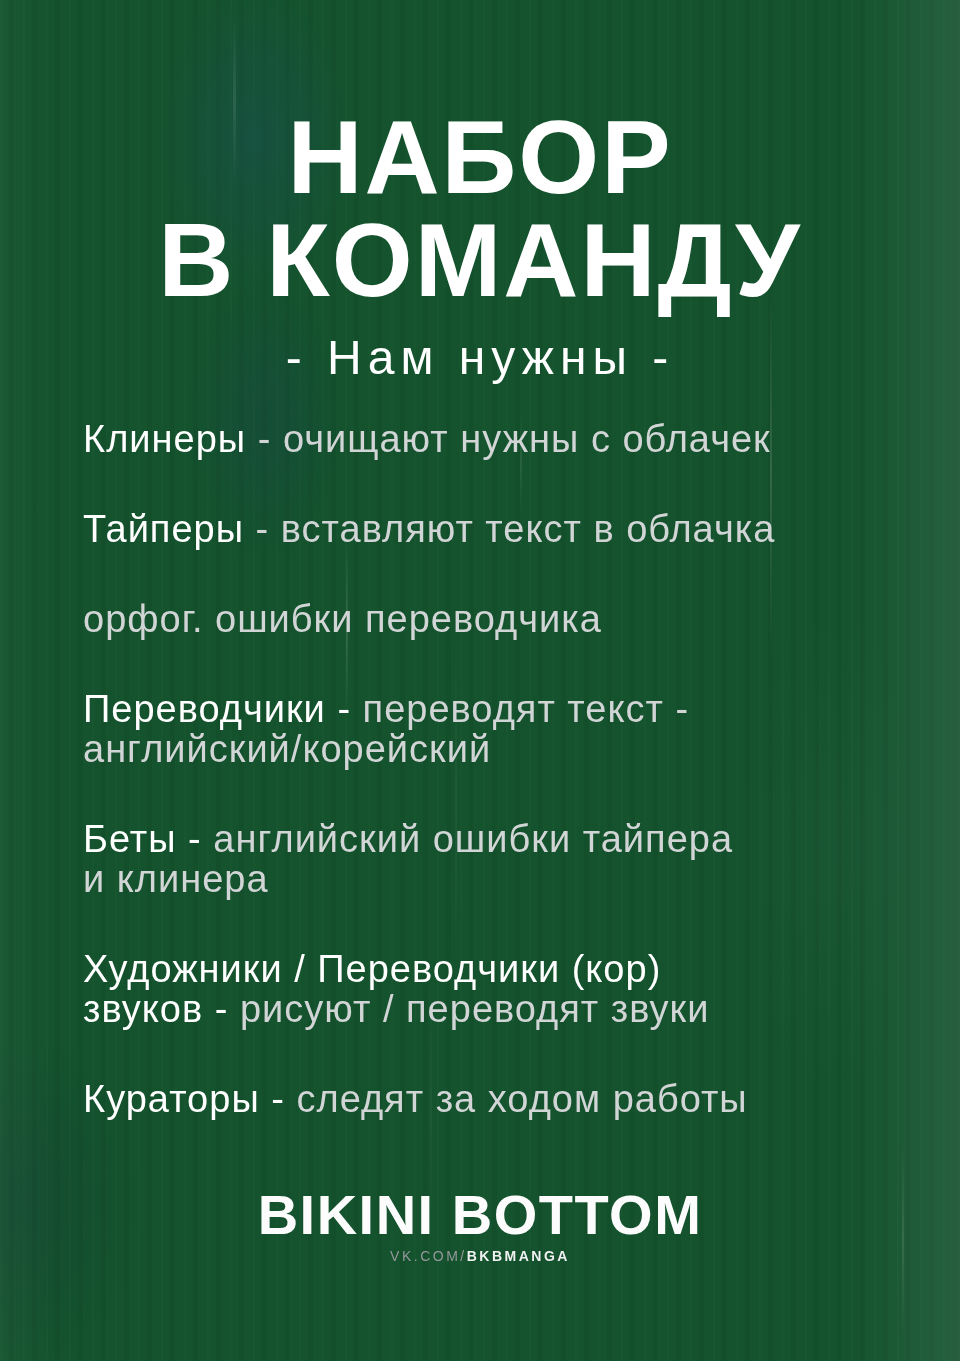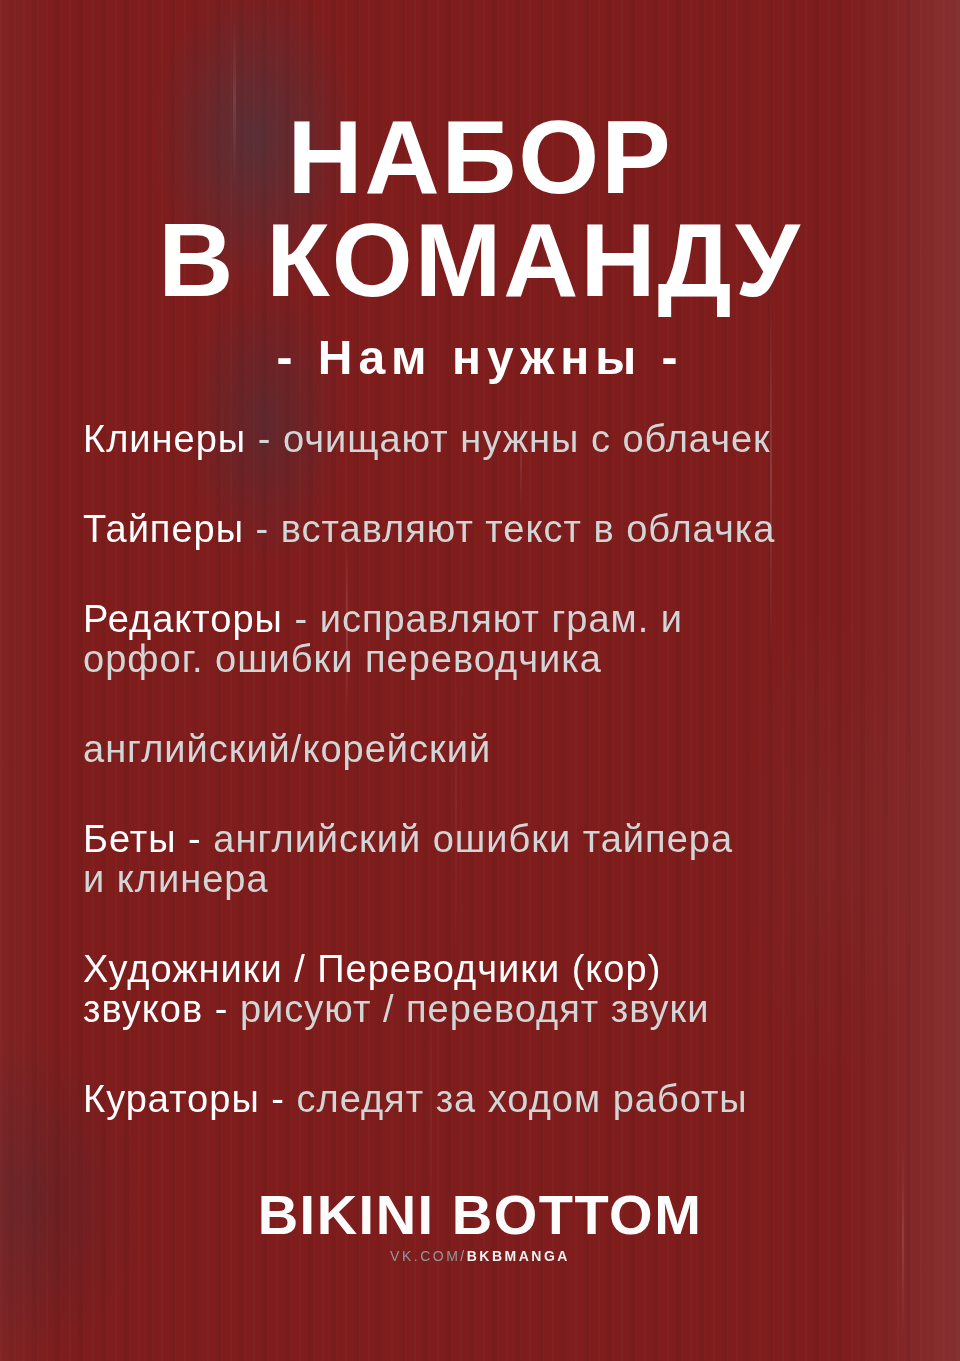--- a/index.html
+++ b/index.html
@@ -1,20 +1,20 @@
 <!DOCTYPE html>
 <html><head>
 <meta charset="utf-8">
 <style>
   html,body{margin:0;padding:0;background:#000;}
   .poster{
     position:relative;
     width:960px;height:1361px;
     overflow:hidden;
-    background:#7f1d1d;
+    background:#14532d;
     color:#ffffff;
     font-family:"Liberation Sans", sans-serif;
   }
   
   .tex{position:absolute;pointer-events:none;}
   .grain{
     inset:0;
     background:
       repeating-linear-gradient(90deg,
         rgba(255,255,255,0.016) 0 2px,
@@ -55,21 +55,21 @@
     text-align:center;
     font-weight:bold;
     font-size:104px;
     line-height:103px;
     letter-spacing:2px;
   }
   .title .t-line{display:block;}
   .subtitle{
     margin-top:18px;
     text-align:center;
-    font-weight:bold;
+    font-weight:normal;
     font-size:48px;
     line-height:56px;
     letter-spacing:6px;
   }
   .roles{margin:33px 0 0 83px;}
   .role{margin-bottom:50px;font-size:38px;letter-spacing:1px;}
   .role-line{line-height:40px;white-space:nowrap;}
   .b{font-weight:normal;color:#ffffff;}
   .l{font-weight:normal;color:#d2d5d6;}
   .footer{margin-top:67px;text-align:center;}
@@ -117,25 +117,25 @@
 
       <div class="role">
         <div class="role-line"><span class="b">Клинеры</span><span class="l"> - очищают нужны с облачек</span></div>
       </div>
 
       <div class="role">
         <div class="role-line"><span class="b">Тайперы</span><span class="l"> - вставляют текст в облачка</span></div>
       </div>
 
       <div class="role">
-        <div class="role-line"><span class="b">Редакторы</span><span class="l"> - исправляют грам. и</span></div>
         <div class="role-line"><span class="l">орфог. ошибки переводчика</span></div>
       </div>
 
       <div class="role">
+        <div class="role-line"><span class="b">Переводчики -</span><span class="l"> переводят текст -</span></div>
         <div class="role-line"><span class="l">английский/корейский</span></div>
       </div>
 
       <div class="role">
         <div class="role-line"><span class="b">Беты -</span><span class="l"> английский ошибки тайпера</span></div>
         <div class="role-line"><span class="l">и клинера</span></div>
       </div>
 
       <div class="role">
         <div class="role-line"><span class="b">Художники / Переводчики (кор)</span></div>

